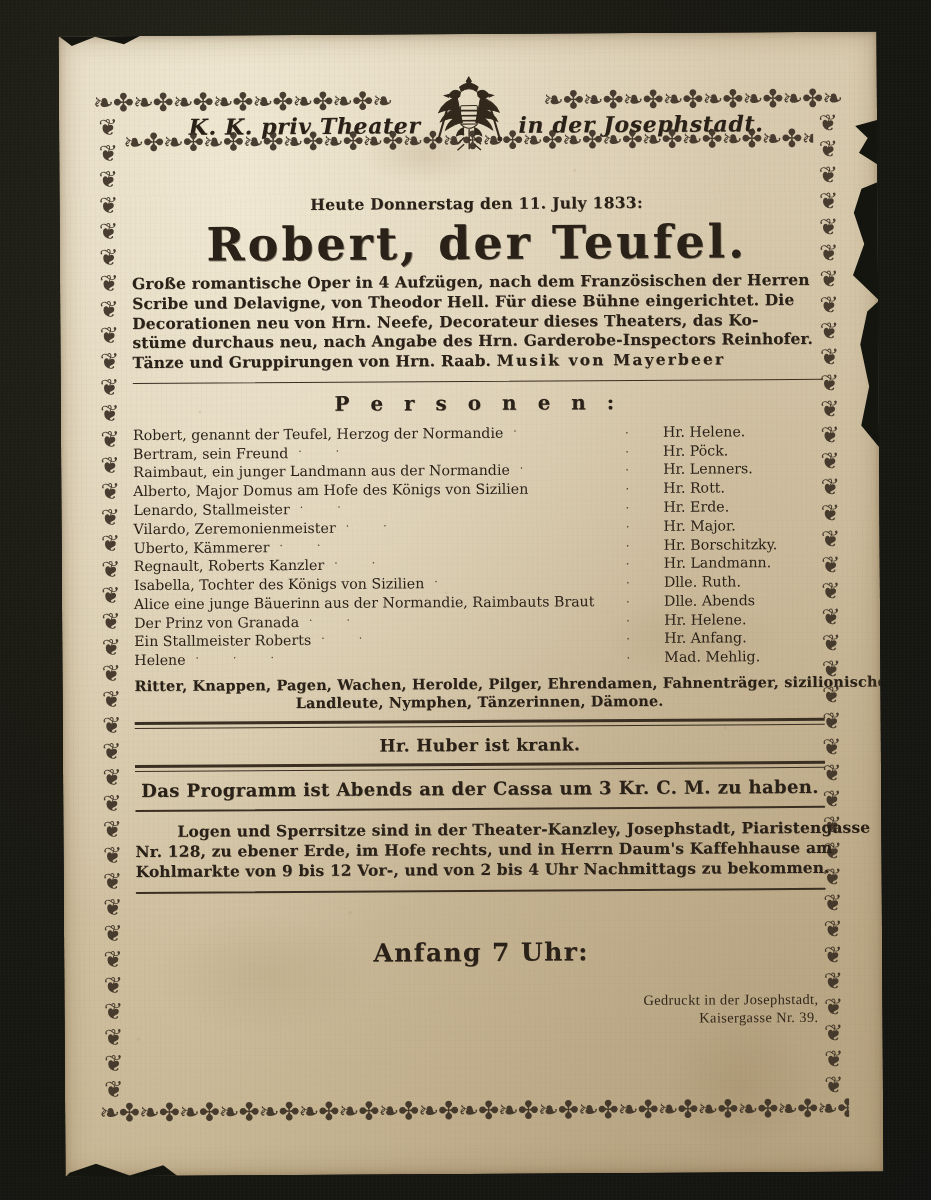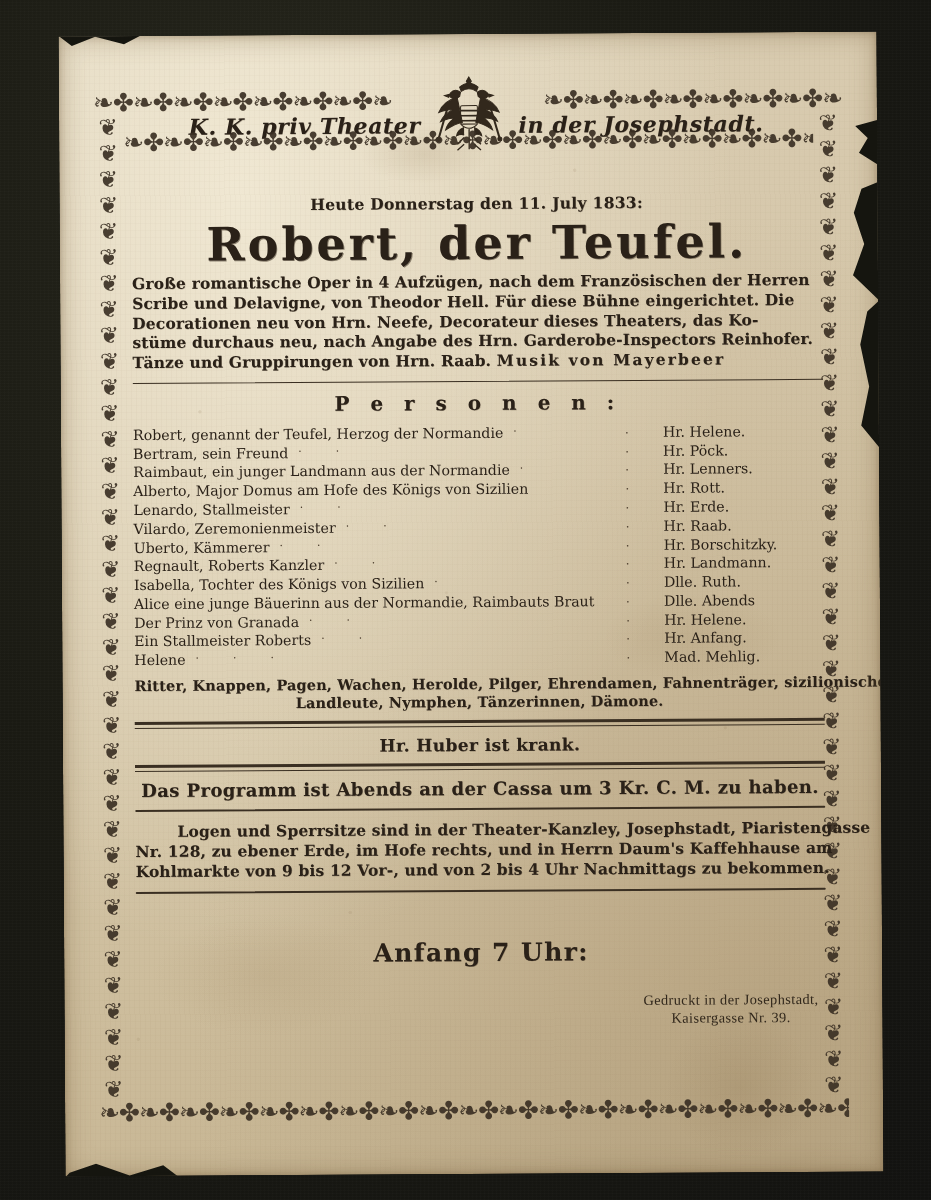--- a/index.html
+++ b/index.html
@@ -242,21 +242,21 @@
     position: absolute;
     right: 8px;
     bottom: -62px;
     text-align: center;
     font-family: "Liberation Serif", serif;
     font-size: 14.4px;
     line-height: 1.24;
     color: #32281c;
     letter-spacing: .4px;
   }
-  #imprint div { white-space: nowrap; }
+  #imprint div { white-space: nowrap; text-align: right; }
 
   
   .stain { position:absolute; border-radius:50%; pointer-events:none; }
   #stain1 { left: 300px; top: 90px;  width: 130px; height: 60px;
             background: radial-gradient(ellipse, rgba(120,92,52,.13), transparent 70%); }
   #stain2 { left: 540px; top: 560px; width: 180px; height: 90px;
             background: radial-gradient(ellipse, rgba(120,92,52,.10), transparent 70%); }
   #stain3 { left: 90px;  top: 880px; width: 220px; height: 120px;
             background: radial-gradient(ellipse, rgba(120,92,52,.09), transparent 72%); }
   #stain4 { left: 600px; top: 980px; width: 150px; height: 150px;
@@ -444,21 +444,21 @@
             <td class="actor">Hr. Rott.</td>
           </tr>
           <tr>
             <td class="role">Lenardo, Stallmeister<span class="leaders">··</span></td>
             <td class="dots">·</td>
             <td class="actor">Hr. Erde.</td>
           </tr>
           <tr>
             <td class="role">Vilardo, Zeremonienmeister<span class="leaders">··</span></td>
             <td class="dots">·</td>
-            <td class="actor">Hr. Raab.</td>
+            <td class="actor">Hr. Major.</td>
           </tr>
           <tr>
             <td class="role">Uberto, Kämmerer<span class="leaders">··</span></td>
             <td class="dots">·</td>
             <td class="actor">Hr. Borschitzky.</td>
           </tr>
           <tr>
             <td class="role">Regnault, Roberts Kanzler<span class="leaders">··</span></td>
             <td class="dots">·</td>
             <td class="actor">Hr. Landmann.</td>

